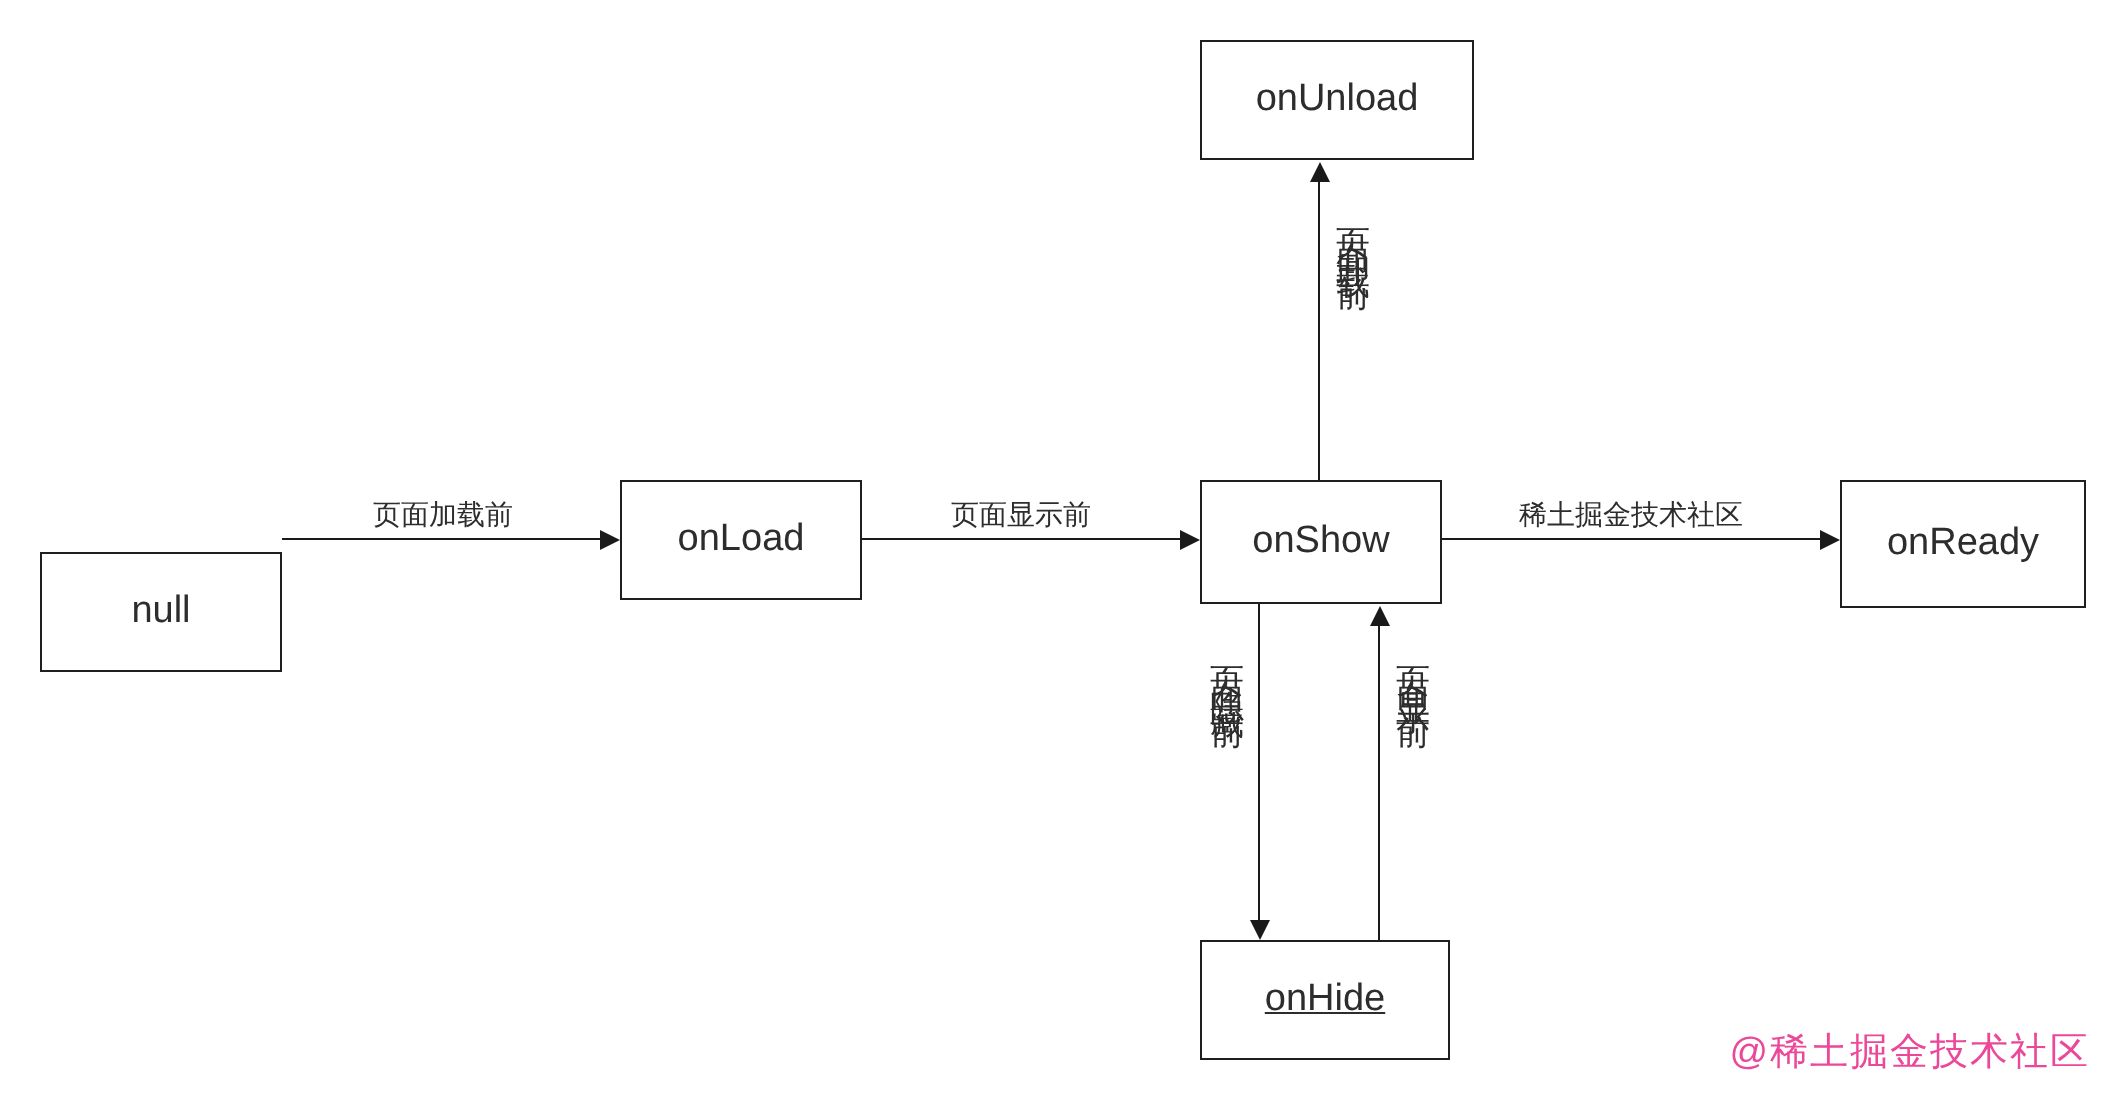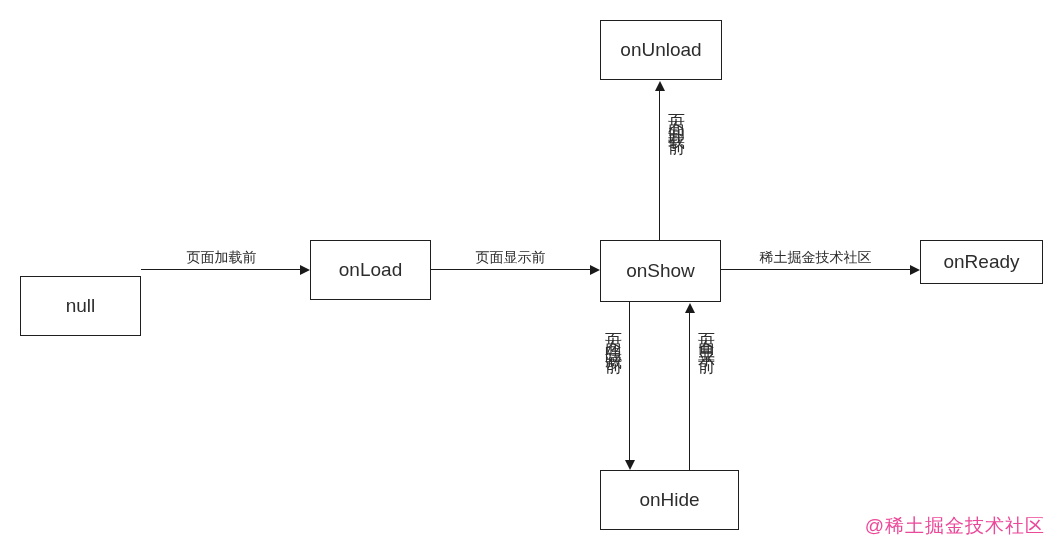--- a/index.html
+++ b/index.html
@@ -95,29 +95,29 @@
   </div>
 
   <div class="node" style="left:310px; top:240px; width:121px; height:60px;">
     <span>onLoad</span>
   </div>
 
   <div class="node" style="left:600px; top:240px; width:121px; height:62px;">
     <span>onShow</span>
   </div>
 
-  <div class="node" style="left:920px; top:240px; width:123px; height:44px;text-align:center;">
+  <div class="node" style="left:920px; top:240px; width:123px; height:64px;text-align:center;">
     <span>onReady</span>
   </div>
 
-  <div class="node" style="left:600px; top:20px; width:122px; height:60px;">
+  <div class="node" style="left:600px; top:20px; width:137px; height:60px;">
     <span>onUnload</span>
   </div>
 
-  <div class="node" style="left:600px; top:470px; width:139px; height:60px;">
+  <div class="node" style="left:600px; top:470px; width:125px; height:60px;text-decoration:underline;">
     <span>onHide</span>
   </div>
 
   <div>
     <div class="hline" style="left:141px; top:269px; width:161px;"></div>
     <div class="tri-right" style="left:300px; top:265px;"></div>
     <div class="hlabel" style="left:141px; top:246px; width:161px;">页面加载前</div>
   </div>
 
   <div>

